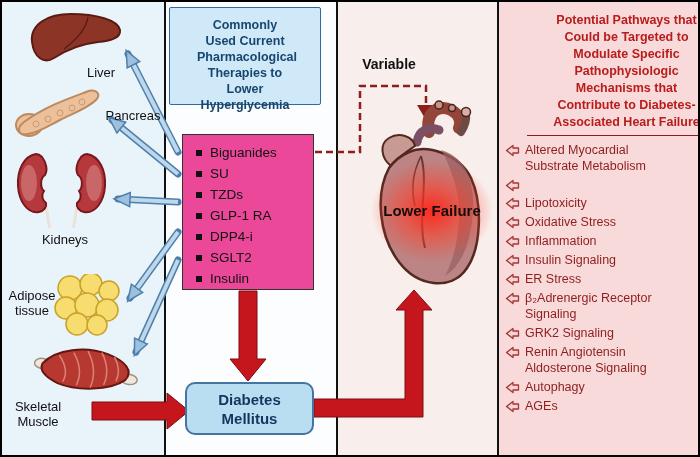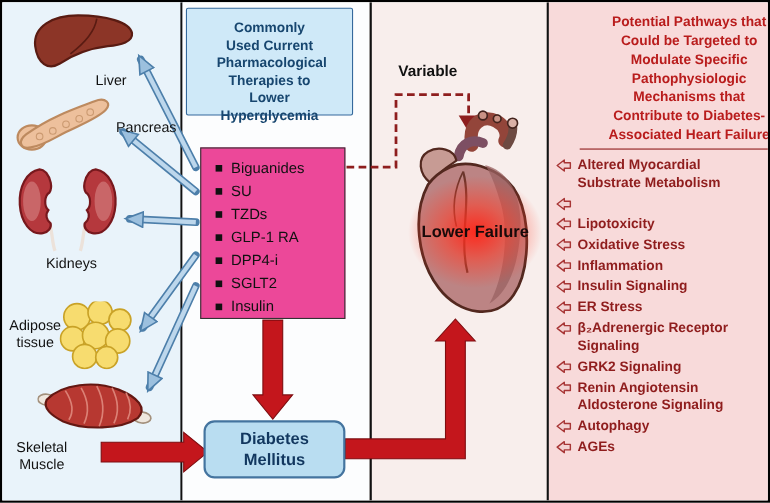--- a/index.html
+++ b/index.html
@@ -48,21 +48,21 @@
   #hf-label { left:356px; top:200px; width:148px; text-align:center;
     font-weight:bold; font-size:15px; color:#180a0a; z-index:7; }
 
   
   #pathways-header { left:525px; top:3px; width:199px; height:131px;
     padding:7px 18px; text-align:center; font-weight:bold; font-size:12.5px;
     line-height:17px; color:#b91c1c; border-bottom:1.5px solid #8f1d1d; z-index:6; }
   #pathways-list { left:503px; top:140px; width:194px; z-index:6; }
   .pw-item { display:flex; align-items:flex-start; margin-bottom:3px; }
   .pw-item svg { flex:0 0 auto; margin:2px 5px 0 0; }
-  .pw-item span { font-weight:bold; font-size:12.5px; line-height:16px;
+  .pw-item span { font-weight:normal; font-size:12.5px; line-height:16px;
     color:#8f1d1d; max-width:160px; }
 
   #arrow-overlay { position:absolute; left:0; top:0; z-index:4; pointer-events:none; }
   .organ-svg { position:absolute; z-index:3; }
 </style>
 </head>
 <body>
 
 <div id="stage">
 

